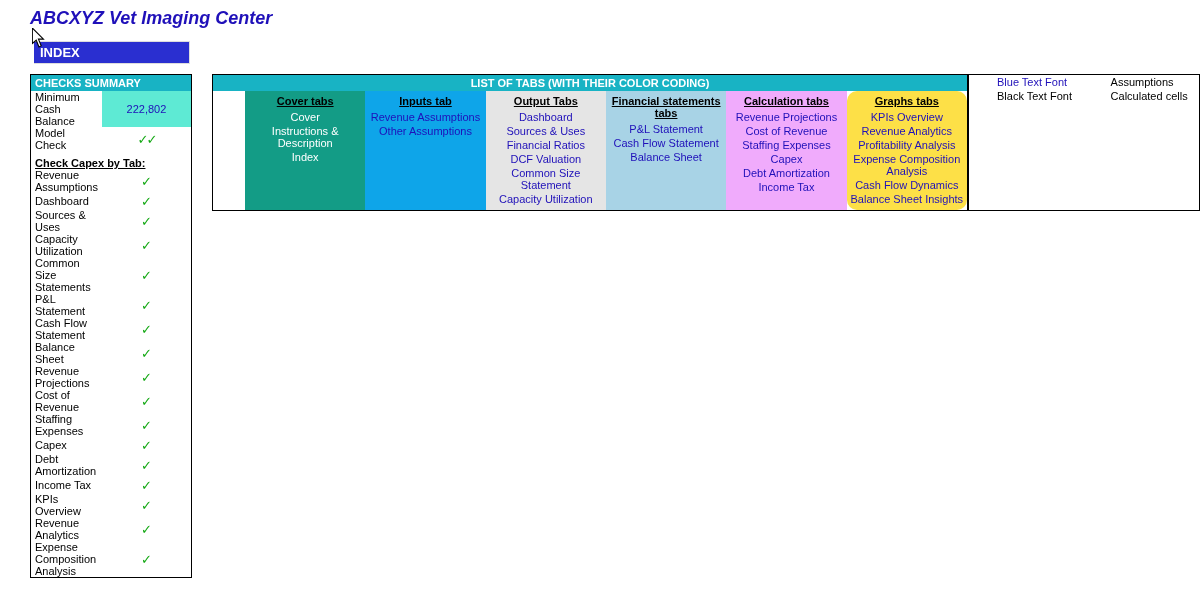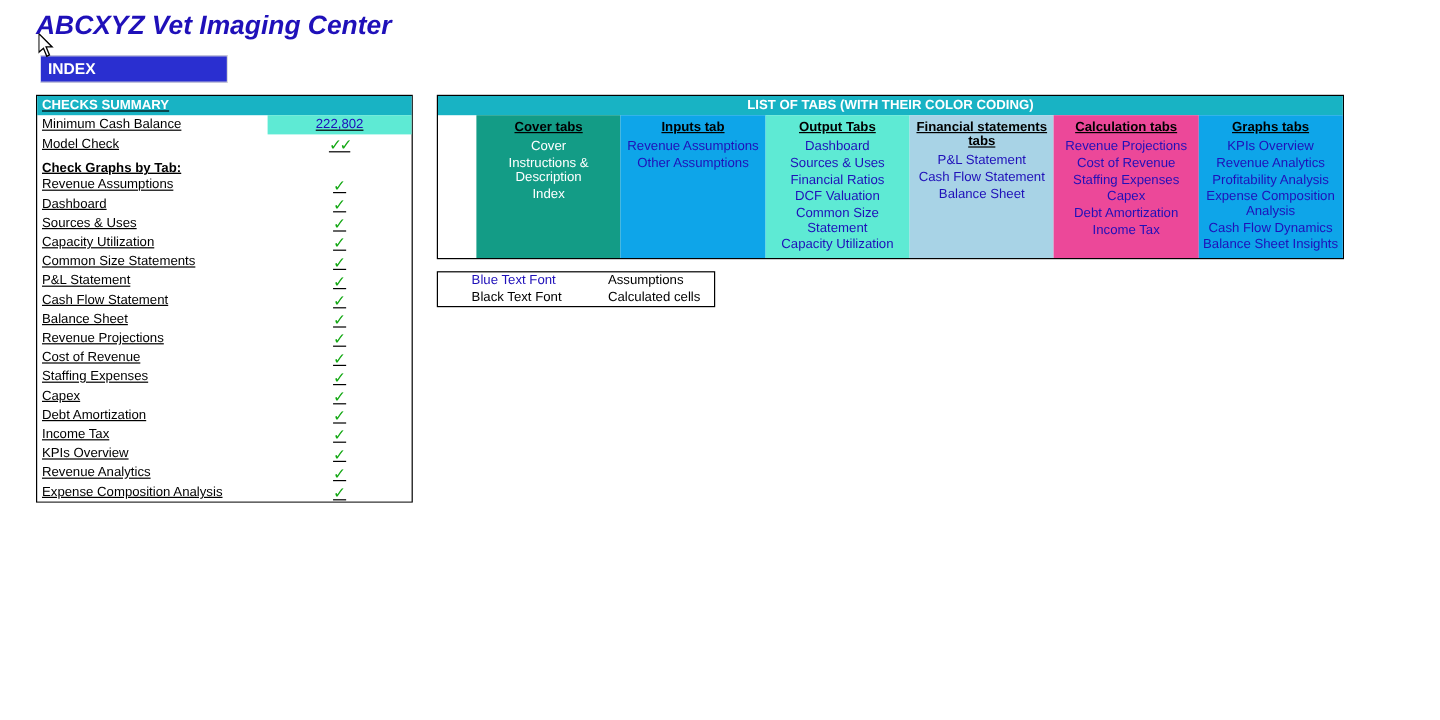--- a/index.html
+++ b/index.html
@@ -10,21 +10,21 @@
     font-size: 11px;
     background: #fff;
     color: #000;
   }
   .wrap { width: 1200px; }
   .title {
     font-family: Arial, sans-serif;
     font-weight: bold;
     font-style: italic;
     color: #1F10B9;
-    font-size: 22px;
+    font-size: 18px;
     padding: 8px 0 4px 30px;
   }
   .index-badge {
     background: #2A2FD0;
     color: #fff;
     font-weight: bold;
     font-size: 13px;
     padding: 3px 8px 3px 6px;
     margin: 8px 0 10px 34px;
     display: inline-block;
@@ -44,42 +44,41 @@
     display: flex;
     align-items: flex-start;
     gap: 20px;
     padding-left: 30px;
   }
 
   
   .checks {
     border: 1px solid #000;
     width: 314px;
-    text-decoration: underline;
   }
   .checks-head {
     background: #18B3C4;
     color: #fff;
     font-weight: bold;
     padding: 2px 4px;
   }
   .checks table { width: 100%; border-collapse: collapse; }
   .checks td { padding: 0 4px; height: 16px; vertical-align: middle; }
   .mcb-val-cell {
     background: #5eead4;
     color: #1F10B9;
     text-align: center;
     width: 120px;
   }
   .checkmark { color: #13A813; text-align: center; width: 120px; font-size: 13px; }
   .dblcheck { letter-spacing: -2px; }
   .subhead { font-weight: bold; text-decoration: underline; padding-top: 6px !important; }
 
   
-  .right { display: flex; flex-direction: column; gap: 10px; }
+  .right { display: flex; }
 
   .tabs-panel {
     border: 1px solid #000;
     width: 756px;
   }
   .tabs-title {
     background: #18B3C4;
     color: #fff;
     font-weight: bold;
     text-align: center;
@@ -99,24 +98,24 @@
   }
   .tab-link {
     display: block;
     color: #1F10B9;
     padding: 1px 0;
     cursor: pointer;
   }
   .tab-link-white { color: #fff; }
   .c-cover  { background: #139C86; }
   .c-inputs { background: #0ea5e9; }
-  .c-output { background: #5eead4; }
+  .c-output { background: #e5e5e5; }
   .c-fin    { background: #A8D3E6; }
-  .c-calc   { background: #ec4899; }
-  .c-graphs { background: #0ea5e9; }
+  .c-calc   { background: #f0abfc; }
+  .c-graphs { background: #fde047; border-radius: 10px; }
 
   .coding {
     border: 1px solid #000;
     width: 232px;
   }
   .coding-head {
     background: #18B3C4;
     color: #fff;
     font-weight: bold;
     padding: 2px 4px;
@@ -145,21 +144,21 @@
         <tbody>
             <tr>
           <td>Minimum Cash Balance</td>
           <td class="mcb-val-cell">222,802</td>
         </tr>
         <tr>
           <td>Model Check</td>
           <td class="checkmark dblcheck">✓✓</td>
         </tr>
         <tr>
-              <td colspan="2" class="subhead">Check Graphs by Tab:</td>
+              <td colspan="2" class="subhead">Check Capex by Tab:</td>
             </tr>
         </tbody>
           <tbody id="check-rows">
             <tr>
               <td>Revenue Assumptions</td>
               <td class="checkmark">✓</td>
             </tr>
             <tr>
               <td>Dashboard</td>
               <td class="checkmark">✓</td>

